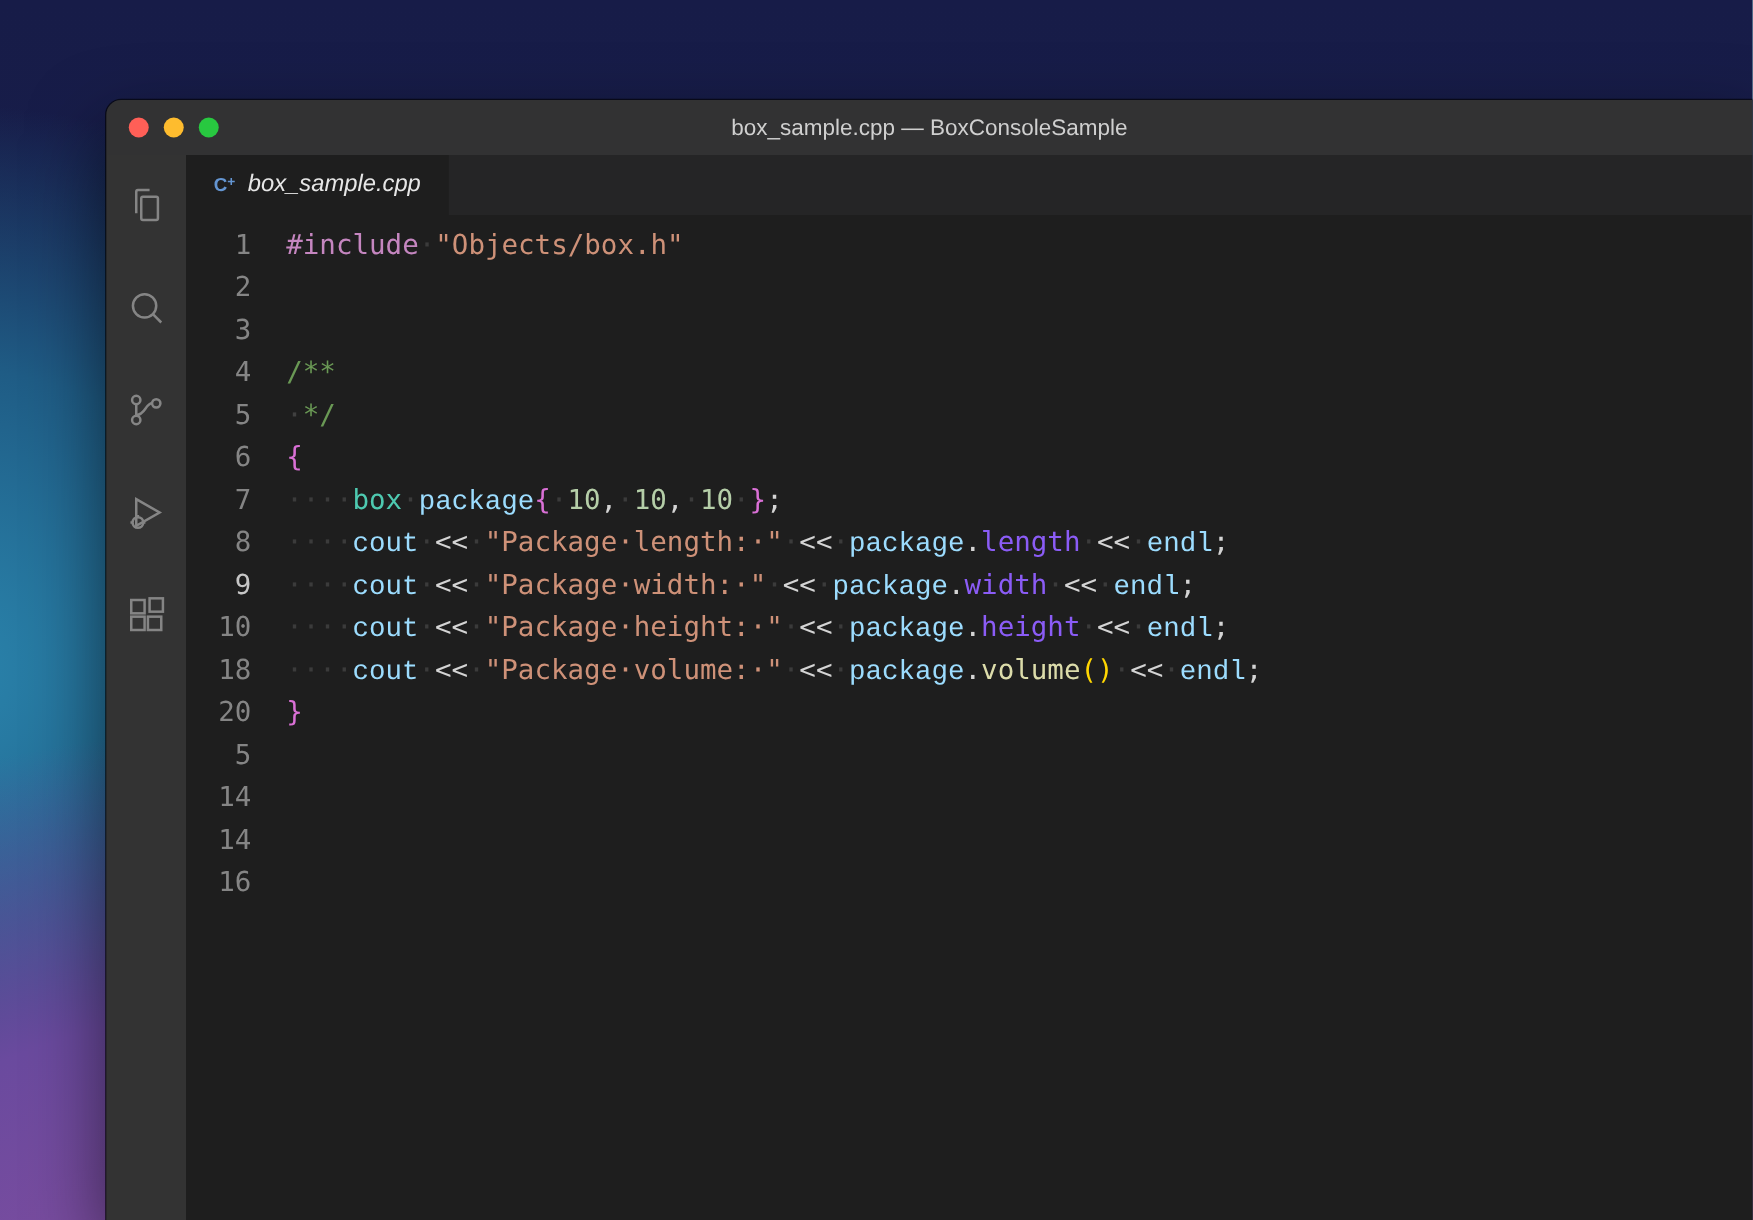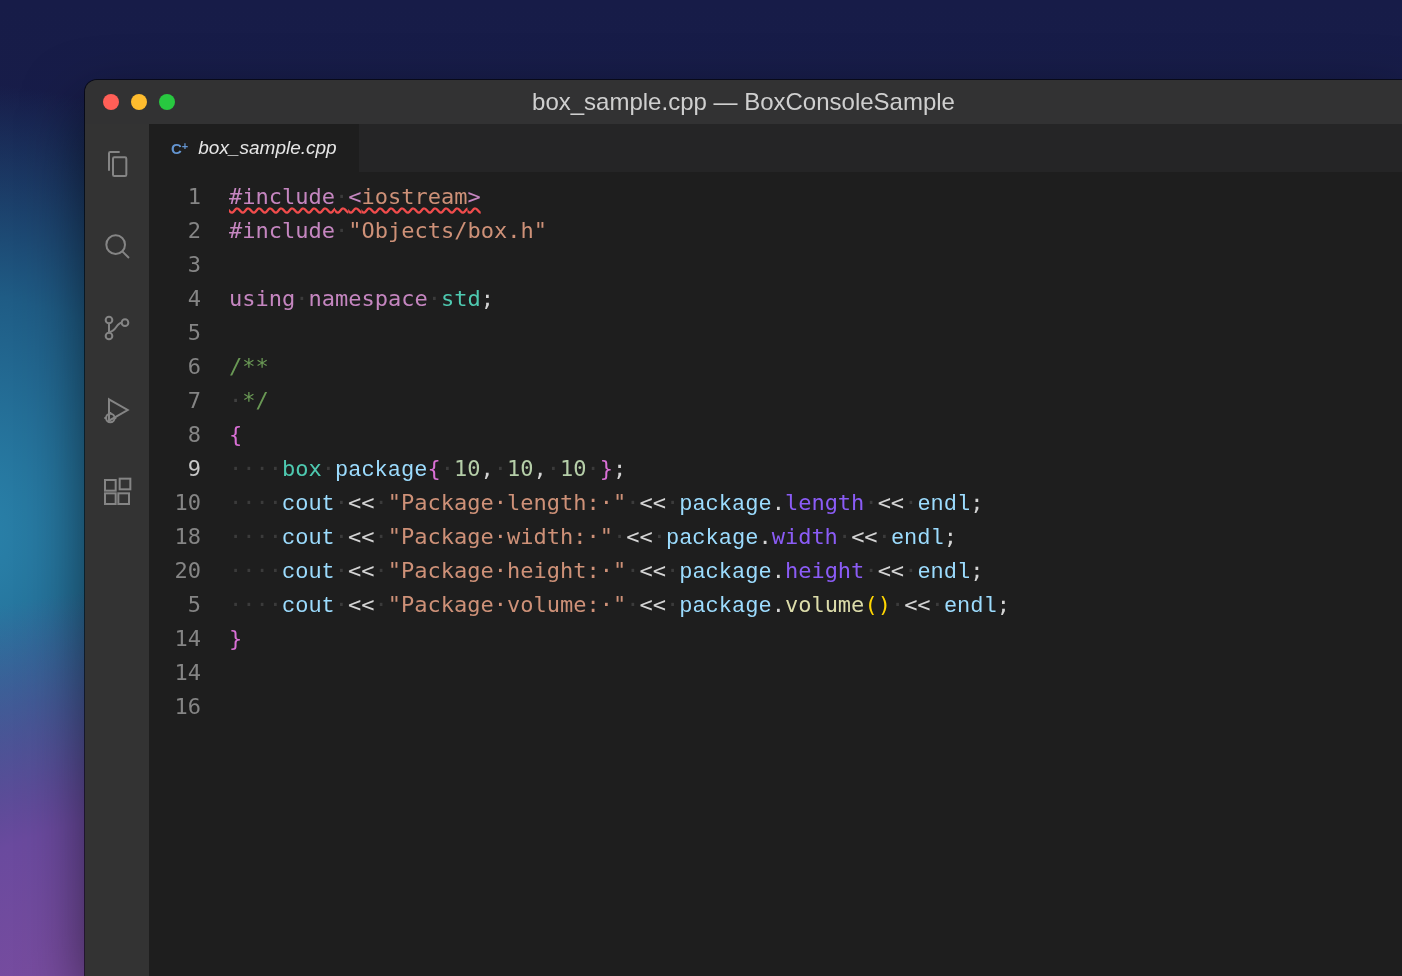--- a/index.html
+++ b/index.html
@@ -49,21 +49,21 @@
     width: 16px; height: 16px; border-radius: 50%;
   }
   .tl.red { background: #ff5f57; }
   .tl.yellow { background: #febc2e; }
   .tl.green { background: #28c840; }
   .title-text {
     position: absolute;
     left: 0; right: 0;
     text-align: center;
     color: #cfcfcf;
-    font-size: 24px;
+    font-size: 18px;
     font-weight: 400;
     pointer-events: none;
   }
   .body-area {
     flex: 1;
     display: flex;
     min-height: 0;
   }
   .activity-bar {
     width: 64px;
@@ -261,24 +261,22 @@
           <div class="ln current">9</div>
           <div class="ln">10</div>
           <div class="ln">18</div>
           <div class="ln">20</div>
           <div class="ln">5</div>
           <div class="ln">14</div>
           <div class="ln">14</div>
           <div class="ln">16</div>
         </div>
         <div class="code">
-<div class="line"><span class="tok-keyword squiggle">#include</span><span class="ws-dot squiggle">·</span><span class="tok-keyword squiggle">&lt;</span><span class="tok-string squiggle">iostream</span><span class="tok-keyword squiggle">&gt;</span></div>
 <div class="line"><span class="tok-keyword">#include</span><span class="ws-dot">·</span><span class="tok-string">"Objects/box.h"</span></div>
 <div class="line"><span></span></div>
-<div class="line"><span class="tok-keyword">using</span><span class="ws-dot">·</span><span class="tok-keyword">namespace</span><span class="ws-dot">·</span><span class="tok-type2">std</span><span class="tok-punct">;</span></div>
 <div class="line"><span></span></div>
 <div class="line"><span class="tok-comment">/**</span></div>
 <div class="line"><span class="indent-guide">·</span><span class="tok-comment">*/</span></div>
 <div class="line"><span class="tok-brace">{</span></div>
 <div class="line"><span class="ws-dot">····</span><span class="tok-type2">box</span><span class="ws-dot">·</span><span class="tok-var">package</span><span class="tok-brace">{</span><span class="ws-dot">·</span><span class="tok-number">10</span><span class="tok-punct">,</span><span class="ws-dot">·</span><span class="tok-number">10</span><span class="tok-punct">,</span><span class="ws-dot">·</span><span class="tok-number">10</span><span class="ws-dot">·</span><span class="tok-brace">}</span><span class="tok-punct">;</span></div>
 <div class="line"><span class="ws-dot">····</span><span class="tok-var">cout</span><span class="ws-dot">·</span><span class="tok-operator">&lt;&lt;</span><span class="ws-dot">·</span><span class="tok-string">"Package·length:·"</span><span class="ws-dot">·</span><span class="tok-operator">&lt;&lt;</span><span class="ws-dot">·</span><span class="tok-var">package</span><span class="tok-punct">.</span><span class="tok-member">length</span><span class="ws-dot">·</span><span class="tok-operator">&lt;&lt;</span><span class="ws-dot">·</span><span class="tok-var">endl</span><span class="tok-punct">;</span></div>
 <div class="line"><span class="ws-dot">····</span><span class="tok-var">cout</span><span class="ws-dot">·</span><span class="tok-operator">&lt;&lt;</span><span class="ws-dot">·</span><span class="tok-string">"Package·width:·"</span><span class="ws-dot">·</span><span class="tok-operator">&lt;&lt;</span><span class="ws-dot">·</span><span class="tok-var">package</span><span class="tok-punct">.</span><span class="tok-member">width</span><span class="ws-dot">·</span><span class="tok-operator">&lt;&lt;</span><span class="ws-dot">·</span><span class="tok-var">endl</span><span class="tok-punct">;</span></div>
 <div class="line"><span class="ws-dot">····</span><span class="tok-var">cout</span><span class="ws-dot">·</span><span class="tok-operator">&lt;&lt;</span><span class="ws-dot">·</span><span class="tok-string">"Package·height:·"</span><span class="ws-dot">·</span><span class="tok-operator">&lt;&lt;</span><span class="ws-dot">·</span><span class="tok-var">package</span><span class="tok-punct">.</span><span class="tok-member">height</span><span class="ws-dot">·</span><span class="tok-operator">&lt;&lt;</span><span class="ws-dot">·</span><span class="tok-var">endl</span><span class="tok-punct">;</span></div>
 <div class="line"><span class="ws-dot">····</span><span class="tok-var">cout</span><span class="ws-dot">·</span><span class="tok-operator">&lt;&lt;</span><span class="ws-dot">·</span><span class="tok-string">"Package·volume:·"</span><span class="ws-dot">·</span><span class="tok-operator">&lt;&lt;</span><span class="ws-dot">·</span><span class="tok-var">package</span><span class="tok-punct">.</span><span class="tok-func">volume</span><span class="tok-paren">(</span><span class="tok-paren">)</span><span class="ws-dot">·</span><span class="tok-operator">&lt;&lt;</span><span class="ws-dot">·</span><span class="tok-var">endl</span><span class="tok-punct">;</span></div>
 <div class="line"><span class="tok-brace">}</span></div>

